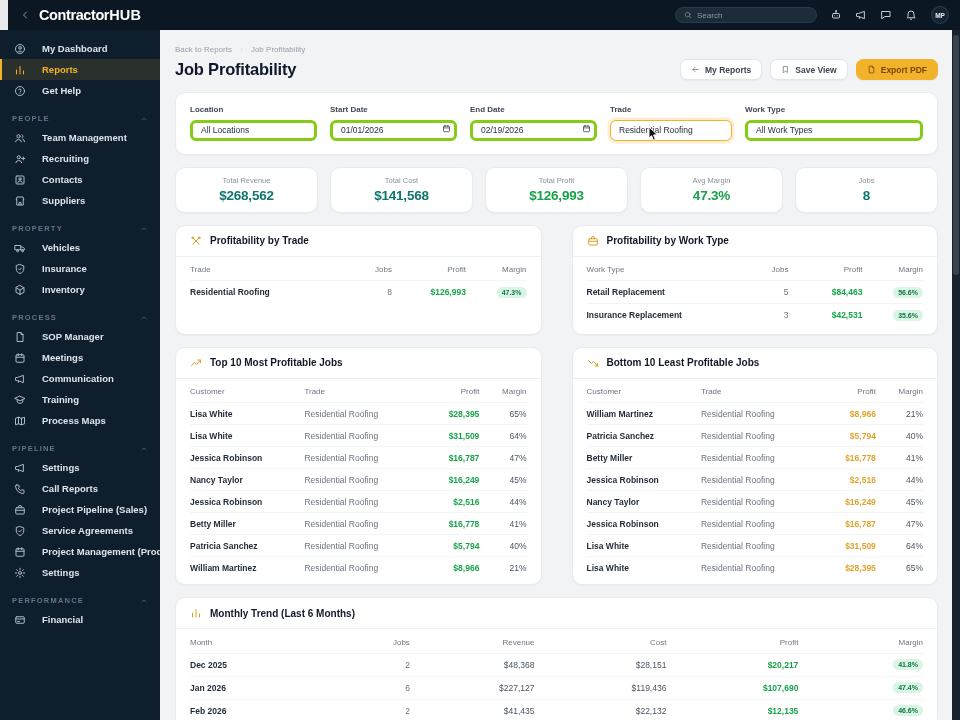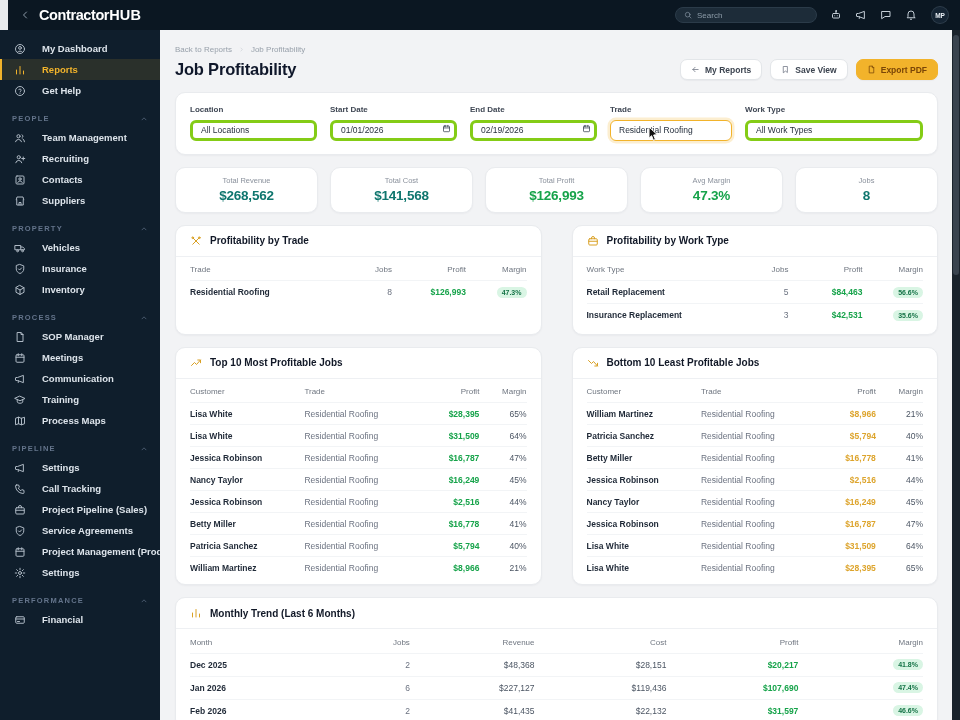--- a/index.html
+++ b/index.html
@@ -396,21 +396,21 @@
             </span>
             <span>Settings</span>
           </div>
 
           <div class="nav-item">
             <span class="icn">
               <svg viewBox="0 0 24 24" fill="none" stroke="currentColor" stroke-width="2" stroke-linecap="round" stroke-linejoin="round">
                 <path d="M5 4h4.2l1.6 4.4-2.3 1.8a13 13 0 0 0 5.3 5.3l1.8-2.3L20 14.8V19a2 2 0 0 1-2.2 2A17 17 0 0 1 3 6.2 2 2 0 0 1 5 4z"></path>
               </svg>
             </span>
-            <span>Call Tracking</span>
+            <span>Call Reports</span>
           </div>
 
           <div class="nav-item">
             <span class="icn">
               <svg viewBox="0 0 24 24" fill="none" stroke="currentColor" stroke-width="2" stroke-linecap="round" stroke-linejoin="round">
                 <rect x="3.5" y="7.5" width="17" height="12.5" rx="2"></rect>
                 <path d="M9 7.5V6a3 3 0 0 1 6 0v1.5M3.5 12.5h17"></path>
               </svg>
             </span>
             <span>Project Pipeline (Sales)</span>
@@ -866,21 +866,21 @@
                 <td class="r margin">$119,436</td>
                 <td class="r green">$107,690</td>
                 <td class="r"><span class="badge">47.4%</span></td>
               </tr>
 
               <tr>
                 <td class="name">Feb 2026</td>
                 <td class="r">2</td>
                 <td class="r margin">$41,435</td>
                 <td class="r margin">$22,132</td>
-                <td class="r green">$31,597</td>
+                <td class="r green">$12,135</td>
                 <td class="r"><span class="badge">46.6%</span></td>
               </tr>
             </tbody>
         </table>
       </div>
     </section>
   </main>
 </div>
 
 <div class="scrollbar">

